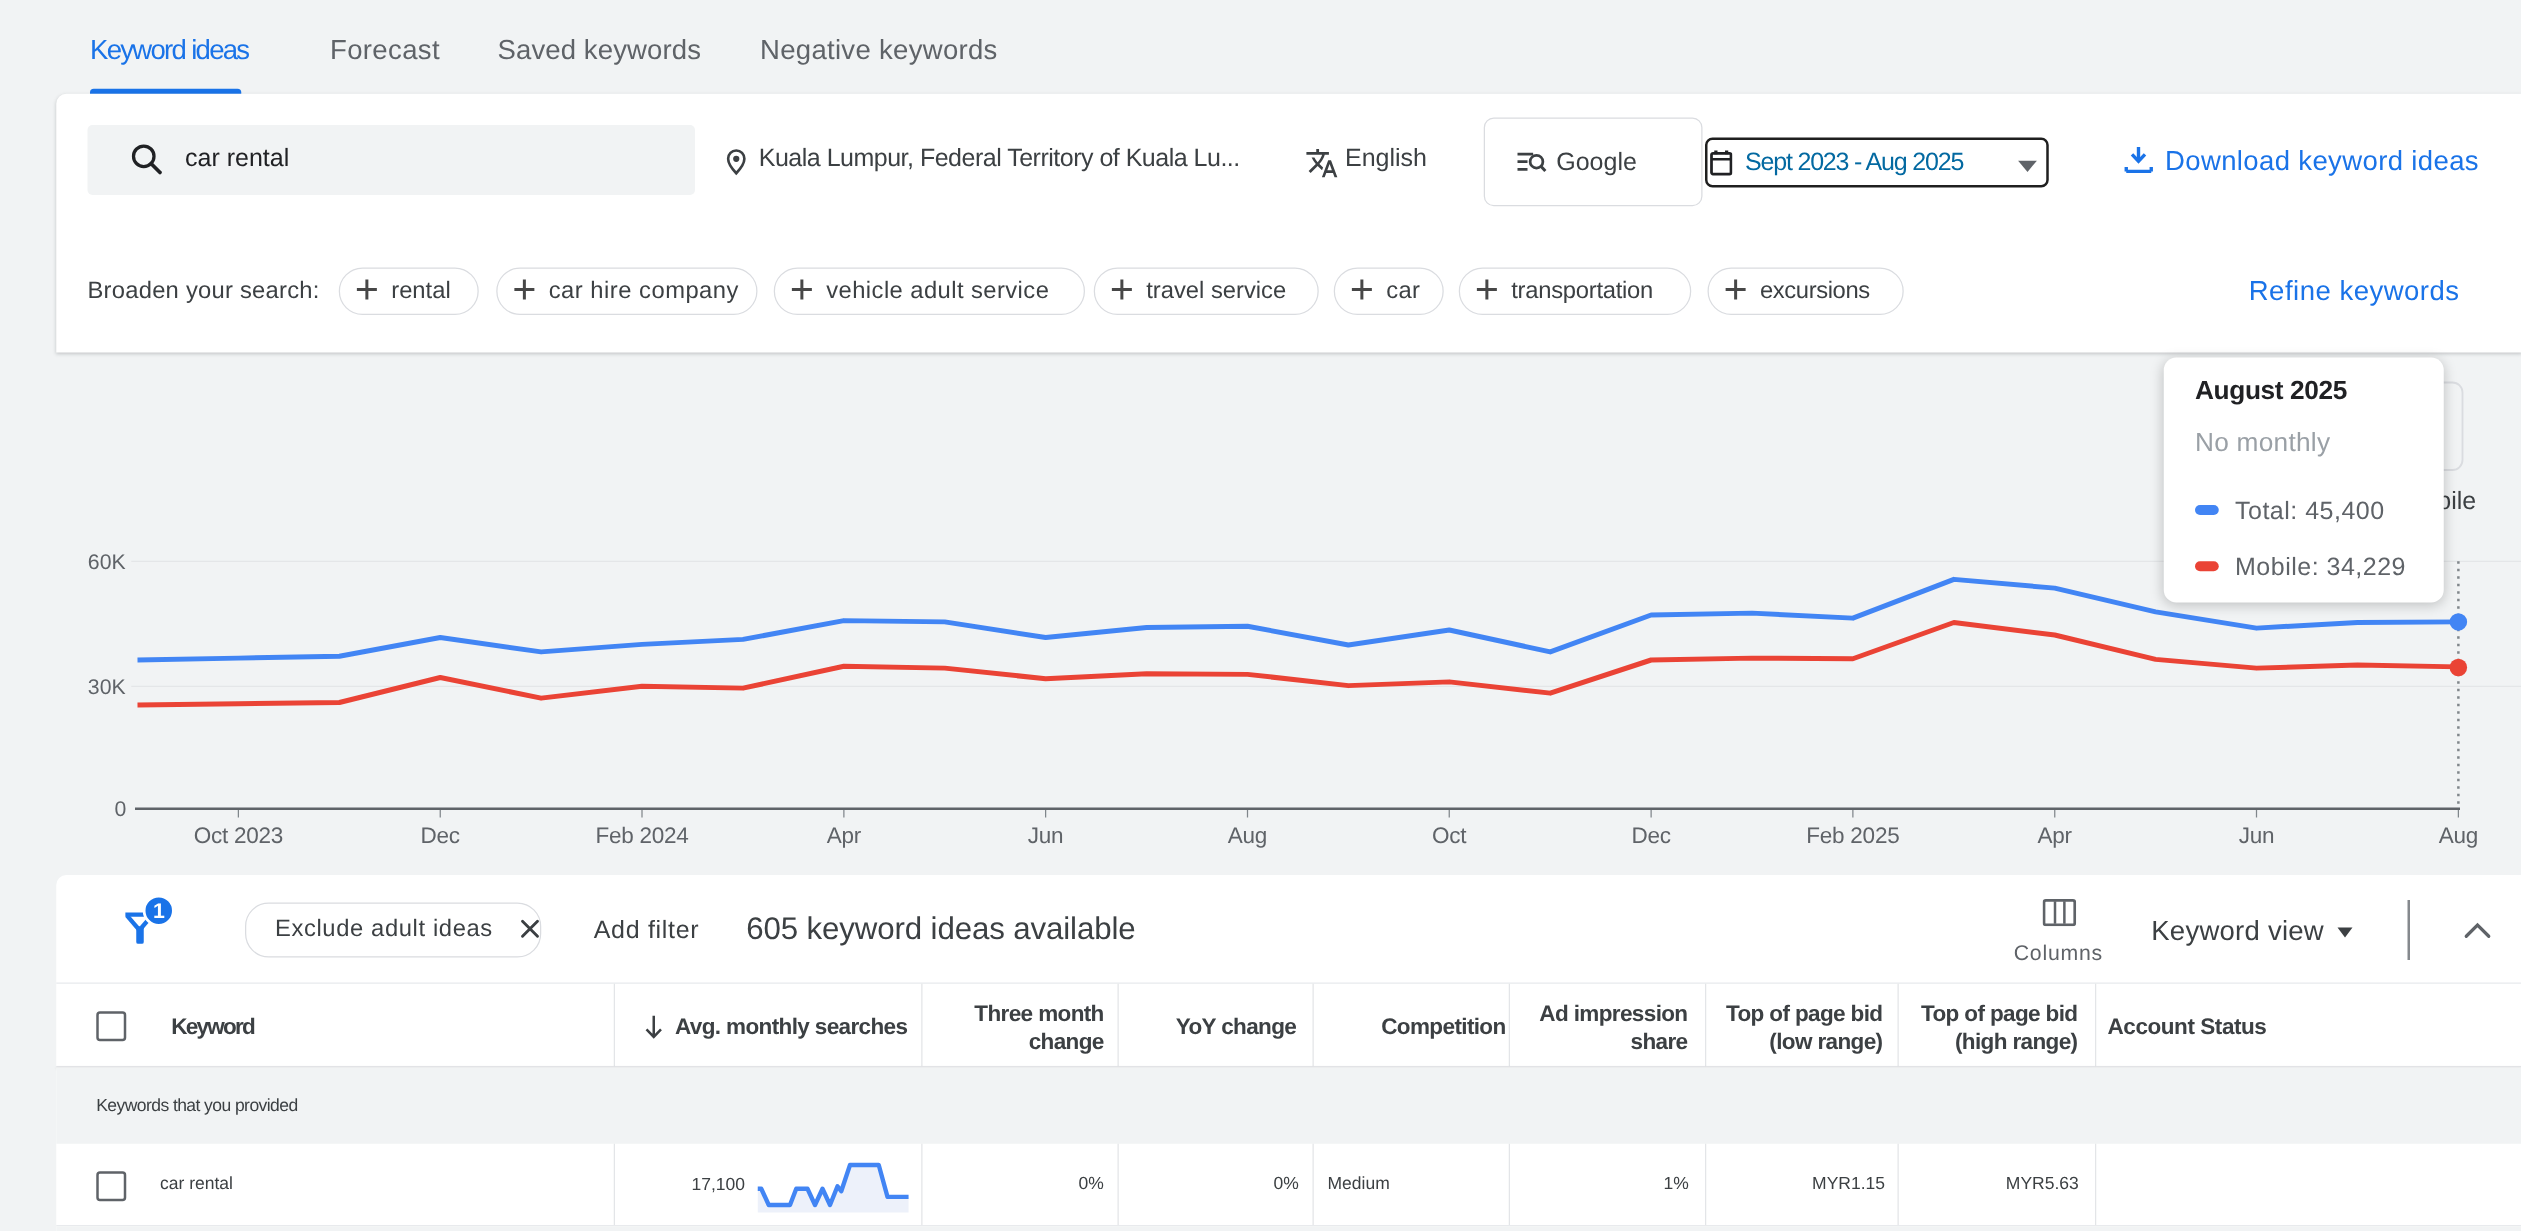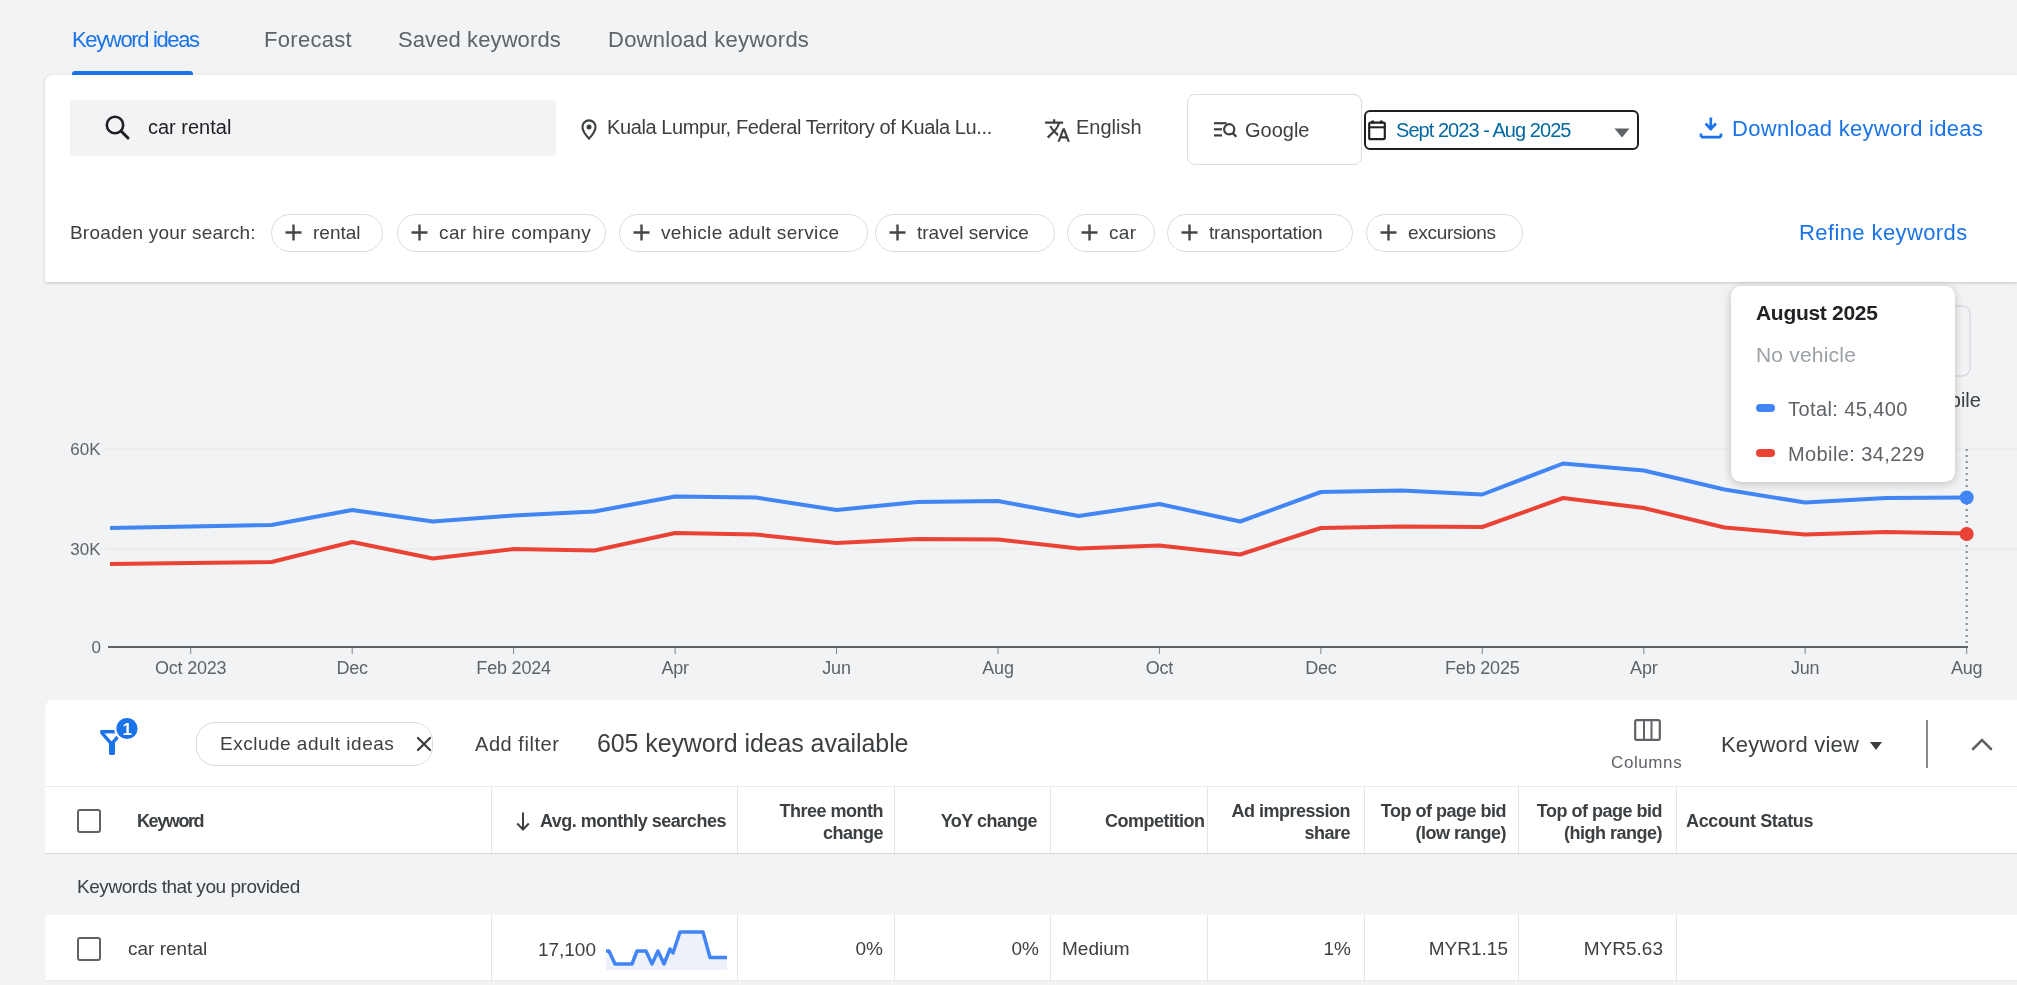--- a/index.html
+++ b/index.html
@@ -31,31 +31,31 @@
   
   #tooltip { position:absolute; left:1731px; top:286px; width:224px; height:196px; background:#fff; border-radius:10px; box-shadow:0 2px 10px rgba(0,0,0,0.22); }
   #tooltip .tt1 { position:absolute; left:25px; top:15px; font-size:21px; font-weight:bold; color:#202124; letter-spacing:-0.3px;}
   #tooltip .tt2 { position:absolute; left:25px; top:57px; font-size:21px; color:#9aa0a6; letter-spacing:0.2px; }
   #tooltip .dash { position:absolute; left:25px; width:19px; height:8px; border-radius:4px; }
   #tooltip .tl { position:absolute; left:57px; font-size:20px; color:#5f6368; white-space:nowrap; letter-spacing:0.4px;}
 
   
   #tablecard { position:absolute; left:45px; top:700px; right:0; bottom:0; background:#fff; border-radius:8px 0 0 0; }
   .vline { position:absolute; width:1px; background:#e3e5e8; }
-  .cell { position:absolute; font-size:19px; color:#3c4043; white-space:nowrap; }
+  .cell { position:absolute; font-size:14px; color:#3c4043; white-space:nowrap; }
   .cbox { position:absolute; width:23.5px; height:23.5px; border:2.5px solid #5f6368; border-radius:3px; background:#fff; }
   .hdr { font-weight:bold; font-size:18px; letter-spacing:-0.5px; }
 </style>
 </head>
 <body>
 
 <div class="tab active" style="left:72px;letter-spacing:-1.35px;">Keyword ideas</div>
 <div class="tab" style="left:264px;letter-spacing:0.3px;">Forecast</div>
 <div class="tab" style="left:398px;letter-spacing:0.1px;">Saved keywords</div>
-<div class="tab" style="left:608px;letter-spacing:0.25px;">Download keywords</div>
+<div class="tab" style="left:608px;letter-spacing:0.25px;">Negative keywords</div>
 <div id="tabline"></div>
 
 <div id="card1"></div>
 <div id="searchbox"></div>
 <svg class="abs" style="left:103px;top:113px;" width="30" height="30" viewBox="0 0 30 30">
   <circle cx="12" cy="12" r="8.2" fill="none" stroke="#202124" stroke-width="2.6"></circle>
   <line x1="18" y1="18" x2="25" y2="25" stroke="#202124" stroke-width="3" stroke-linecap="round"></line>
 </svg>
 <div class="ctext" style="left:148px;top:116px;font-weight:500;color:#202124;">car rental</div>
 
@@ -169,21 +169,21 @@
   <rect x="1855" y="24" width="115" height="70" rx="8" fill="none" stroke="#dadce0" stroke-width="1.5"></rect>
   <text x="1922" y="125" font-family="Liberation Sans, sans-serif" font-size="20" fill="#3c4043">Mobile</text>
   <polyline fill="none" stroke="#ea4335" stroke-width="4" stroke-linejoin="round" points="110,282 190.7,281 271.5,280 352.2,260 432.9,276.5 513.6,267 594.4,268.5 675.1,251 755.8,252.5 836.5,261 917.3,257 998,257.5 1078.7,266.5 1159.4,263.5 1240.2,272.5 1320.9,246 1401.6,244.5 1482.3,245 1563.1,216 1643.8,226 1724.5,245.5 1805.2,252.5 1886,250 1966.7,251.5"></polyline>
   <polyline fill="none" stroke="#4285f4" stroke-width="4" stroke-linejoin="round" points="110,246 190.7,244.5 271.5,243 352.2,228 432.9,239.5 513.6,233.5 594.4,229.5 675.1,214.5 755.8,215.5 836.5,228 917.3,220 998,219 1078.7,234 1159.4,222 1240.2,239.5 1320.9,210 1401.6,208.5 1482.3,212.5 1563.1,181.5 1643.8,188.5 1724.5,207.5 1805.2,220.5 1886,216 1966.7,215.5"></polyline>
   <circle cx="1966.7" cy="215.5" r="7" fill="#4285f4"></circle>
   <circle cx="1966.7" cy="252" r="7" fill="#ea4335"></circle>
 </svg>
 
 <div id="tooltip">
   <div class="tt1">August 2025</div>
-  <div class="tt2">No vehicle</div>
+  <div class="tt2">No monthly</div>
   <div class="dash" style="top:118px;background:#4285f4;"></div>
   <div class="tl" style="top:112px;">Total: 45,400</div>
   <div class="dash" style="top:163px;background:#ea4335;"></div>
   <div class="tl" style="top:157px;">Mobile: 34,229</div>
 </div>
 
 <div id="tablecard"></div>
 
 <svg class="abs" style="left:98px;top:713px;" width="44" height="46" viewBox="0 0 44 46">
   <g stroke="#1a73e8" stroke-width="3.4" fill="none">

